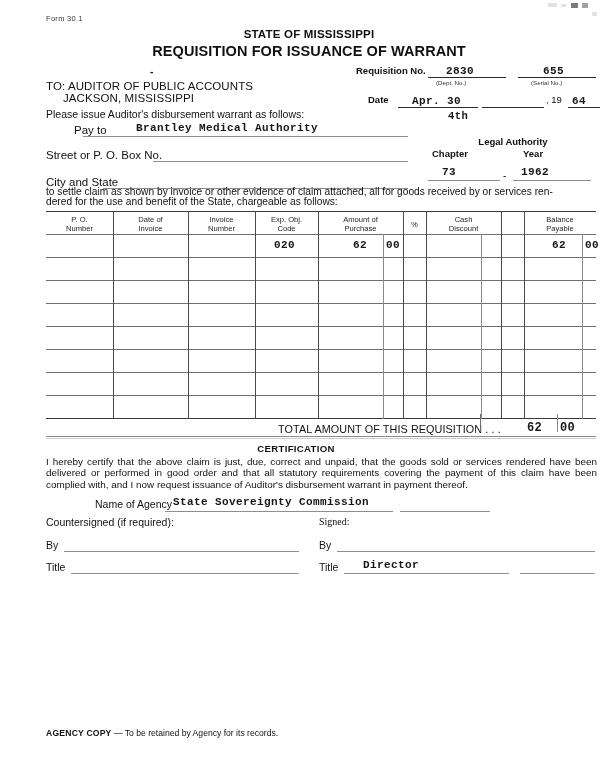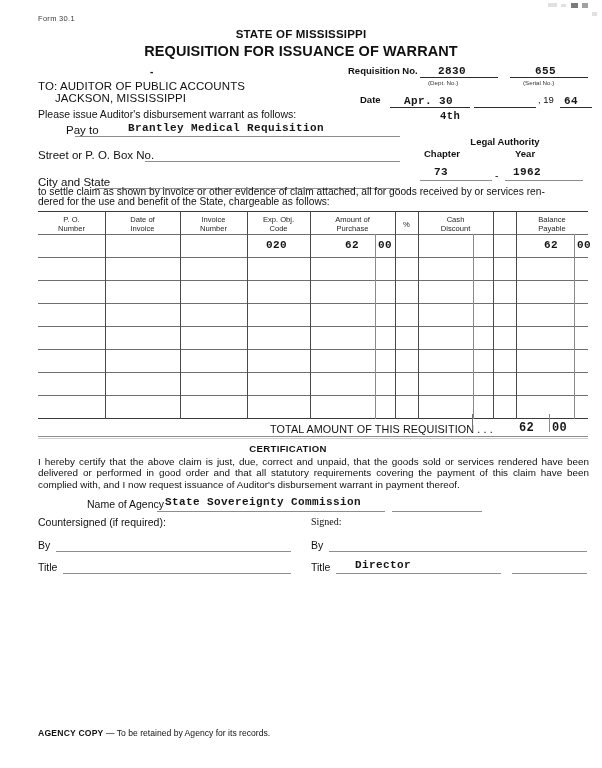--- a/index.html
+++ b/index.html
@@ -12,21 +12,21 @@
     width: 602px;
     height: 768px;
     background: #ffffff;
     overflow: hidden;
     font-family: "Liberation Sans", sans-serif;
     color: #111111;
     -webkit-font-smoothing: antialiased;
   }
 
   
-  .abs { position: absolute; }
+  .abs { position: absolute; margin-left: 8px; }
   .tw {
     font-family: "Liberation Mono", "DejaVu Sans Mono", monospace;
     font-weight: bold;
     letter-spacing: 0.4px;
     color: #161616;
   }
   .dotline {
     border-bottom: 1px solid #8e8e8e;
     height: 0;
   }
@@ -260,21 +260,21 @@
   <div class="abs" id="legal-auth">Legal Authority</div>
   <div class="abs" id="chap-lbl">Chapter</div>
   <div class="abs" id="year-lbl">Year</div>
   <div class="abs tw" id="chap-val">73</div>
   <div class="abs tw" id="year-val">1962</div>
   <div class="abs dotline" id="chap-line"></div>
   <div class="abs dotline" id="year-line"></div>
   <div class="abs" id="chap-year-dash">-</div>
 
   <div class="abs" id="payto-lbl">Pay to</div>
-  <div class="abs tw" id="payto-val">Brantley Medical Requisition</div>
+  <div class="abs tw" id="payto-val">Brantley Medical Authority</div>
   <div class="abs dotline" id="payto-line"></div>
 
   <div class="abs" id="street-lbl">Street or P. O. Box No.</div>
   <div class="abs dotline" id="street-line"></div>
 
   <div class="abs" id="city-lbl">City and State</div>
   <div class="abs dotline" id="city-line"></div>
 
   <div class="abs" id="settle2">dered for the use and benefit of the State, chargeable as follows:</div>
   <div class="abs" id="settle1">to settle claim as shown by invoice or other evidence of claim attached, all for goods received by or services ren-</div>

